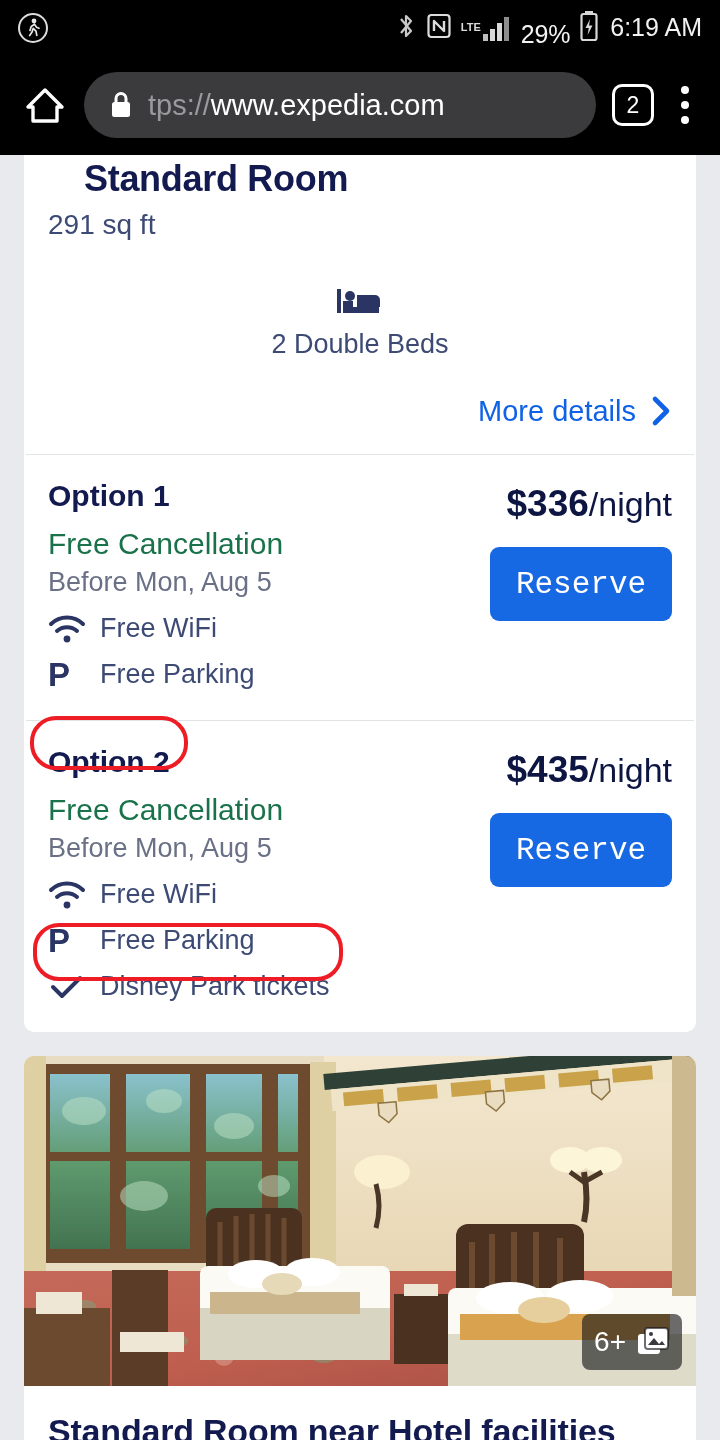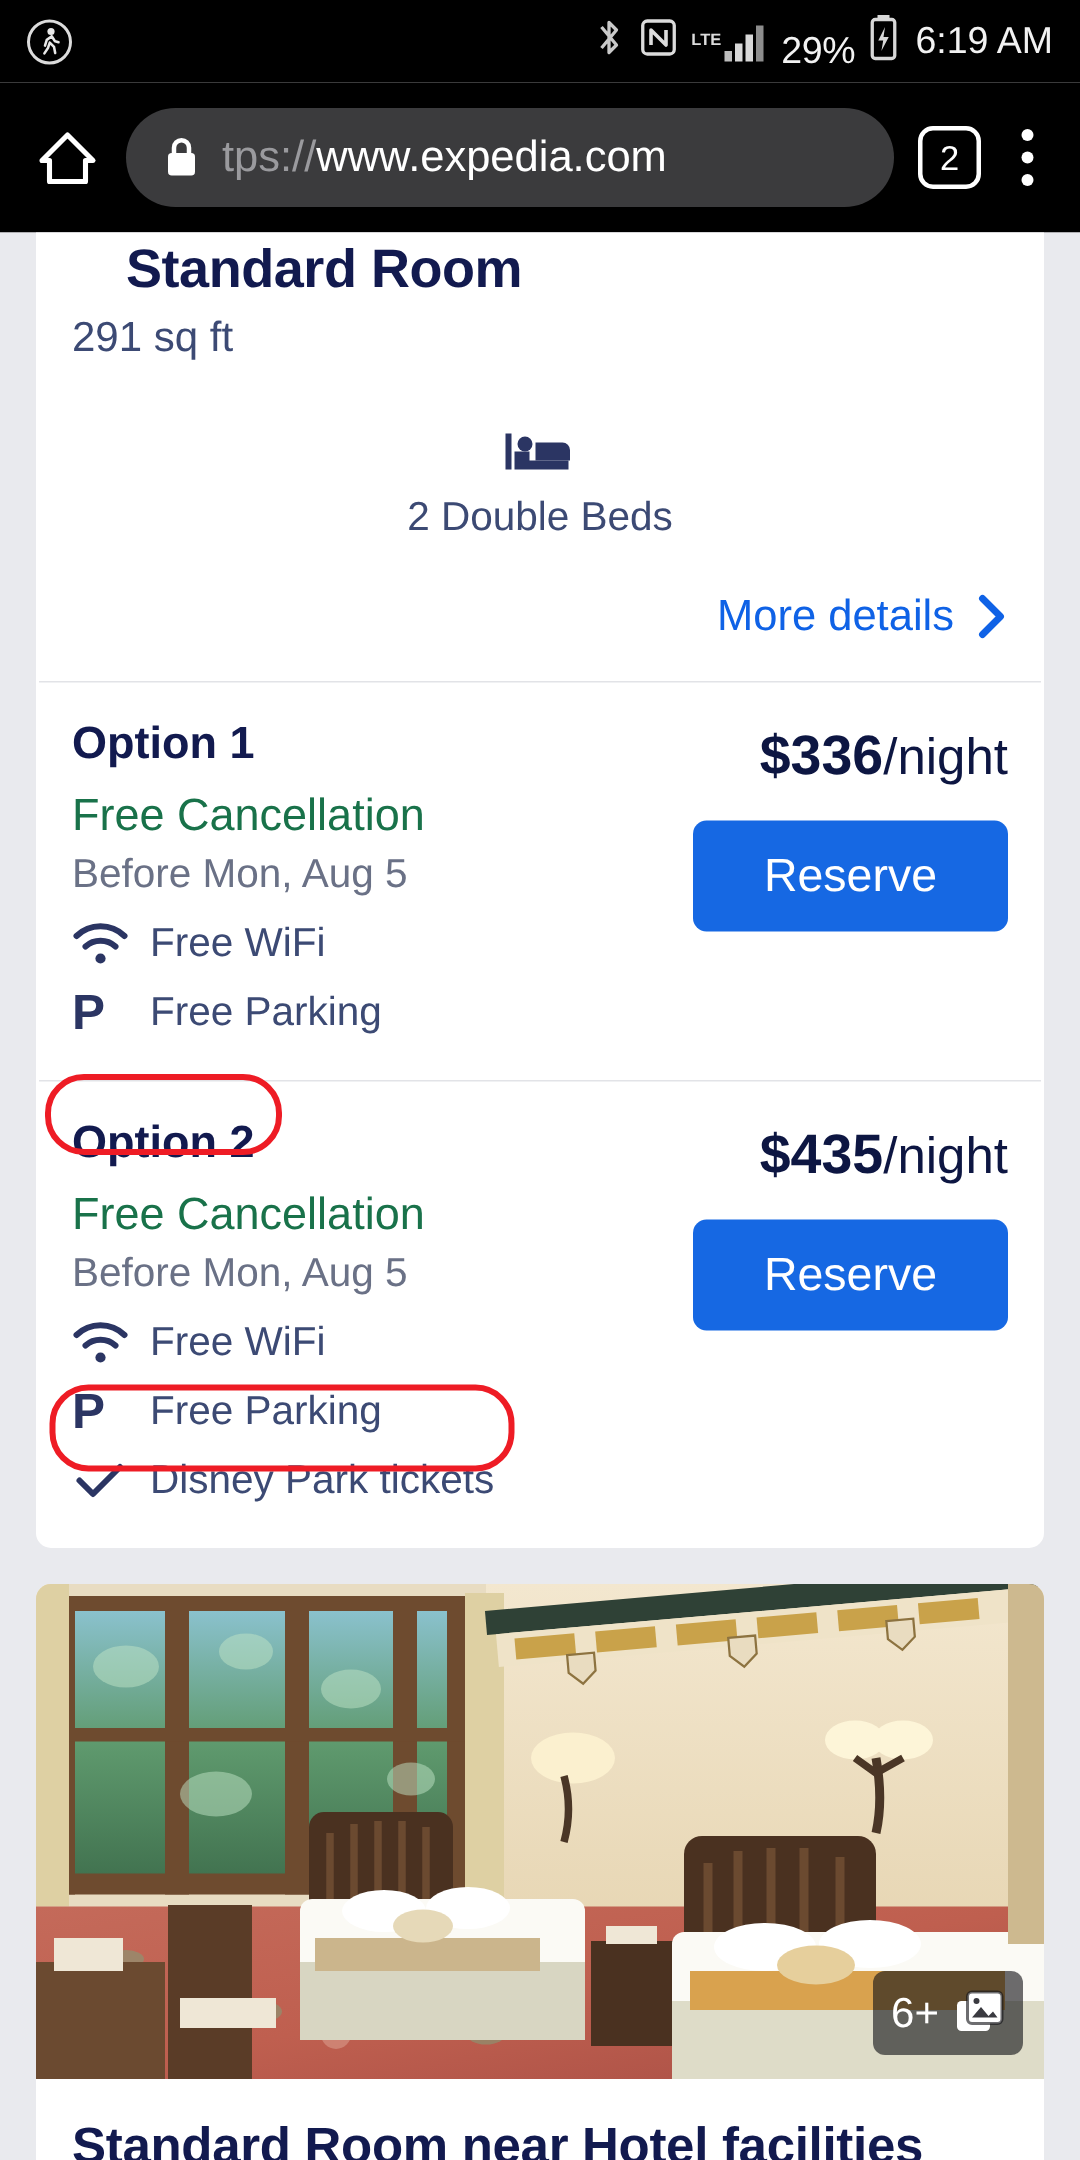--- a/index.html
+++ b/index.html
@@ -82,23 +82,23 @@
   .cancel-sub{ font-size:27px; color:#6a7186; margin-top:6px; }
 
   .amen{ display:flex; align-items:center; margin-top:15px; }
   .amen-ico{ width:52px; display:flex; align-items:center; justify-content:flex-start; }
   .amen-label{ font-size:27px; color:#3c4a74; }
   .park-p{ font-size:33px; font-weight:bold; color:#2b3563; line-height:30px; }
 
   .price{ font-size:34px; color:#0d1642; white-space:nowrap; margin-top:4px; }
   .price b{ font-size:37px; font-weight:bold; }
   .reserve{
-    margin-top:22px; width:210px; height:74px; background:#1668e3;
+    margin-top:22px; width:182px; height:74px; background:#1668e3;
     border:none; border-radius:9px; color:#fff; font-size:31px;
-    font-family:Liberation Sans, sans-serif; cursor:pointer;
+    font-family:Liberation Mono, monospace; cursor:pointer;
   }
 
   
   .annot{ position:absolute; border:4px solid #ee1c25; border-radius:26px;
     pointer-events:none; }
 
   
   .photo-card{ margin:24px 24px 0; border-radius:10px; overflow:hidden; background:#fff; }
   .photo{ position:relative; height:330px; overflow:hidden; }
   .photo svg{ display:block; width:100%; height:100%; }

